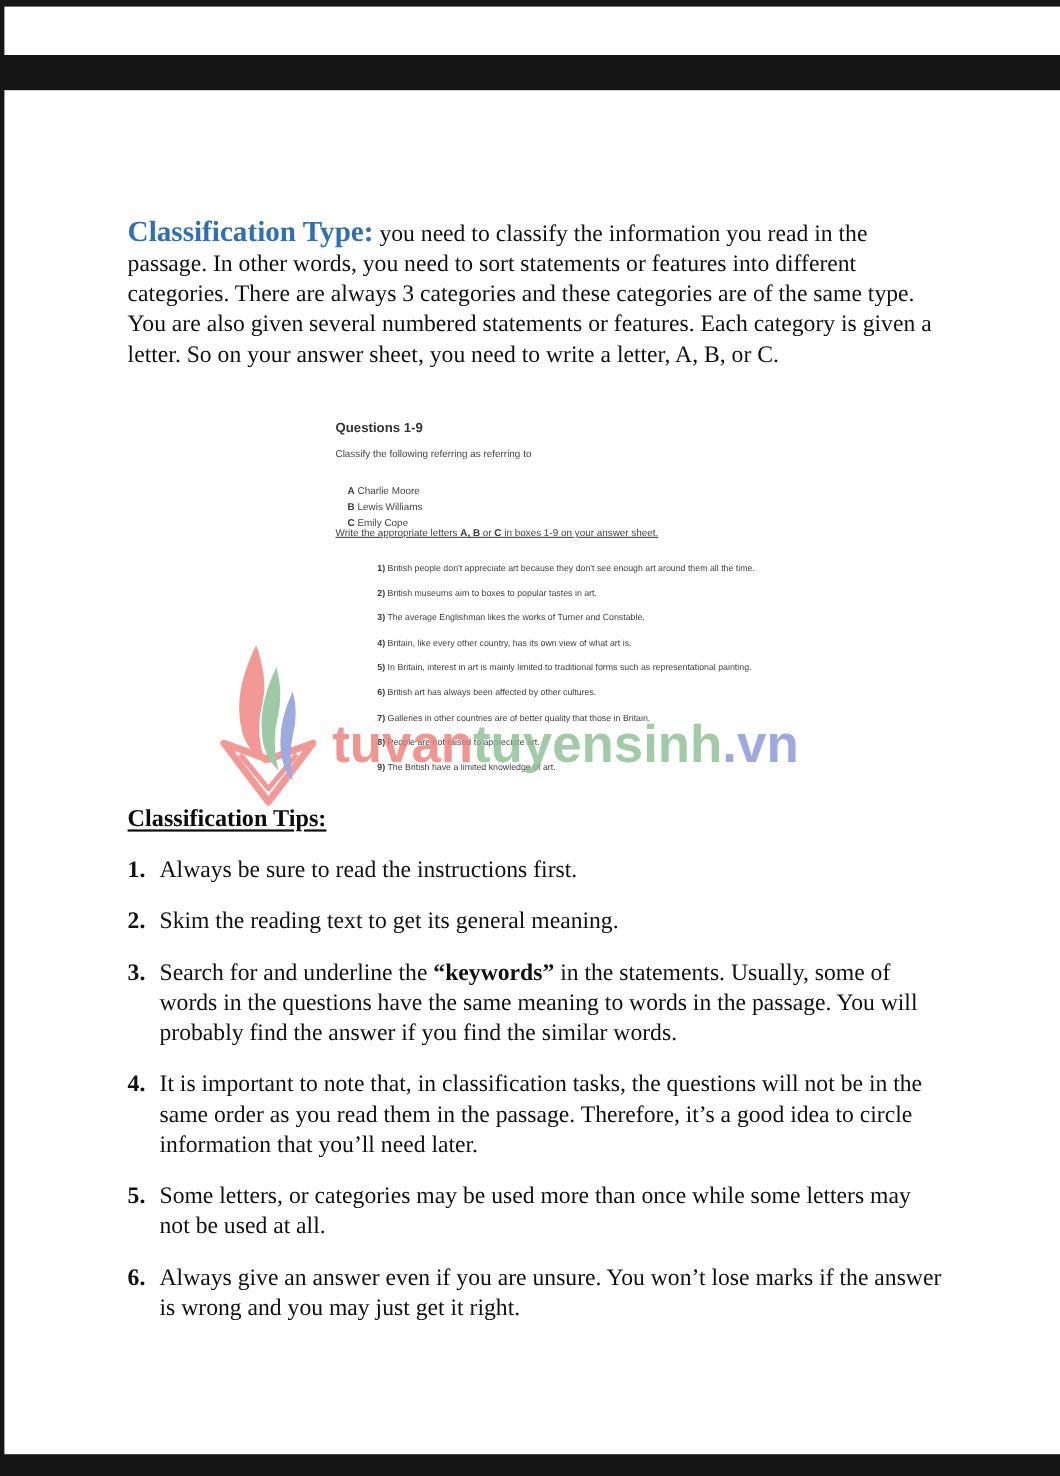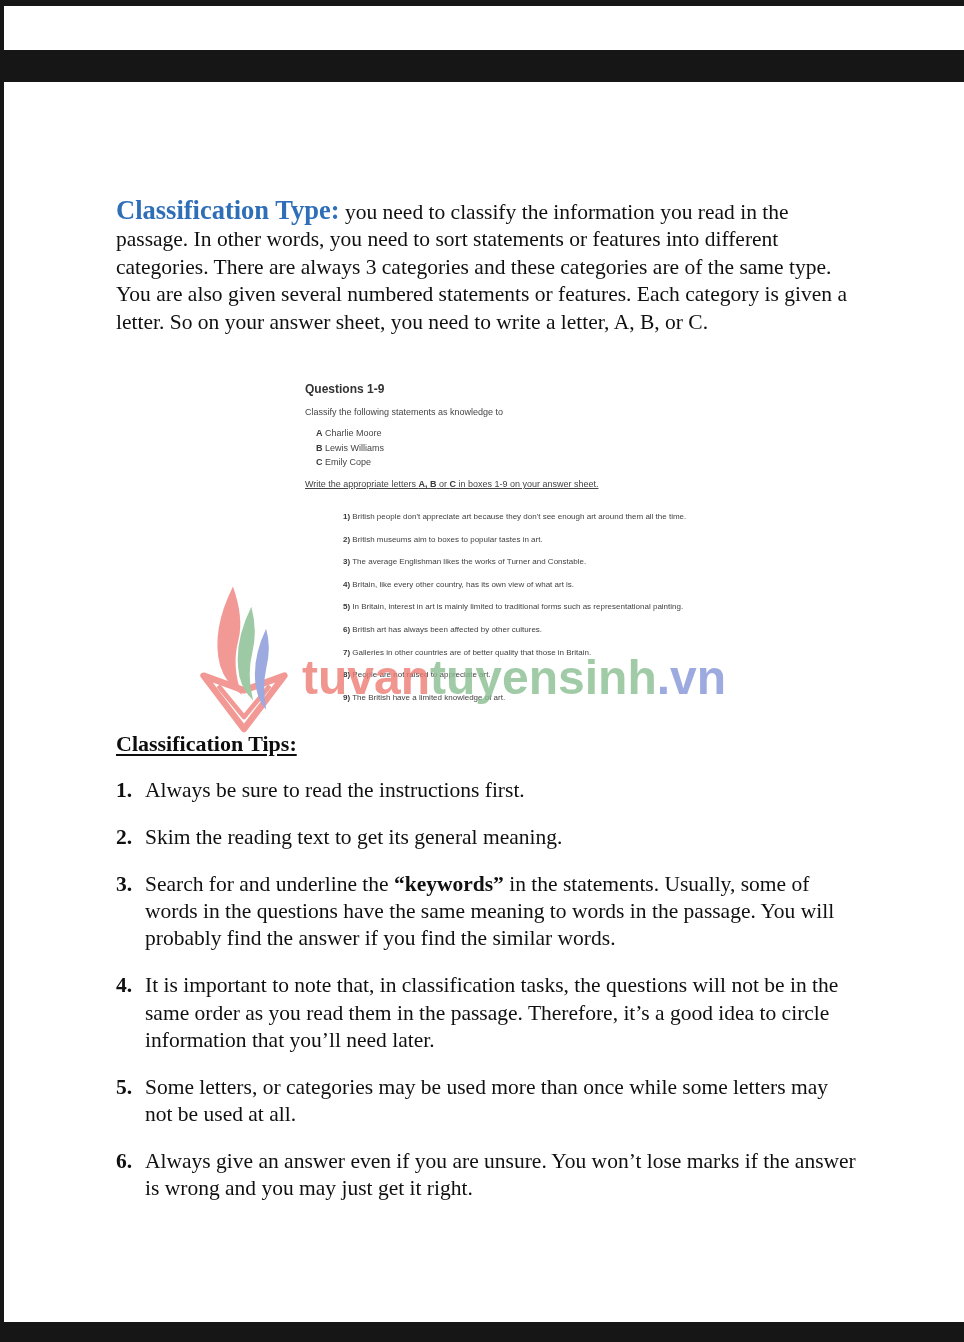--- a/index.html
+++ b/index.html
@@ -35,21 +35,21 @@
   }
   .ex-title {
     position: absolute; left: 301px; top: 301px;
     font-size: 12px; font-weight: bold; color: #333333; line-height: 1;
   }
   .ex-classify {
     position: absolute; left: 301px; top: 326px;
     font-size: 9px; line-height: 1;
   }
   .ex-options {
-    position: absolute; left: 312px; top: 344px;
+    position: absolute; left: 312px; top: 357px;
     font-size: 9px;
   }
   .ex-option { height: 14.5px; line-height: 14.5px; white-space: nowrap; }
   .ex-option b { color: #3a3a3a; }
   .ex-write {
     position: absolute; left: 301px; top: 398px;
     font-size: 9px; line-height: 1; white-space: nowrap; text-decoration: underline;
   }
   .ex-write b { color: #3a3a3a; }
   .ex-statements {
@@ -91,21 +91,21 @@
 <body>
 
 <div class="prev-page"></div>
 
 <div class="page">
 
   <p class="intro"><span class="intro-lead">Classification Type:</span><span> you need to classify the information you read in the passage. In other words, you need to sort statements or features into different categories. There are always 3 categories and these categories are of the same type. You are also given several numbered statements or features. Each category is given a letter. So on your answer sheet, you need to write a letter, A, B, or C.</span></p>
 
   <div class="example">
     <div class="ex-title">Questions 1-9</div>
-    <div class="ex-classify">Classify the following statements as knowledge to</div>
+    <div class="ex-classify">Classify the following referring as referring to</div>
     <div class="ex-options">
       <div class="ex-option"><b>A</b>&nbsp;<span>Charlie Moore</span></div>
       <div class="ex-option"><b>B</b>&nbsp;<span>Lewis Williams</span></div>
       <div class="ex-option"><b>C</b>&nbsp;<span>Emily Cope</span></div>
     </div>
     <div class="ex-write"><span>Write the appropriate letters </span><b>A, B</b><span> or </span><b>C</b><span> in boxes 1-9 on your answer sheet.</span></div>
     <div class="ex-statements">
       <div class="ex-stmt"><b>1)</b> <span>British people don't appreciate art because they don't see enough art around them all the time.</span></div>
       <div class="ex-stmt"><b>2)</b> <span>British museums aim to boxes to popular tastes in art.</span></div>
       <div class="ex-stmt"><b>3)</b> <span>The average Englishman likes the works of Turner and Constable.</span></div>

